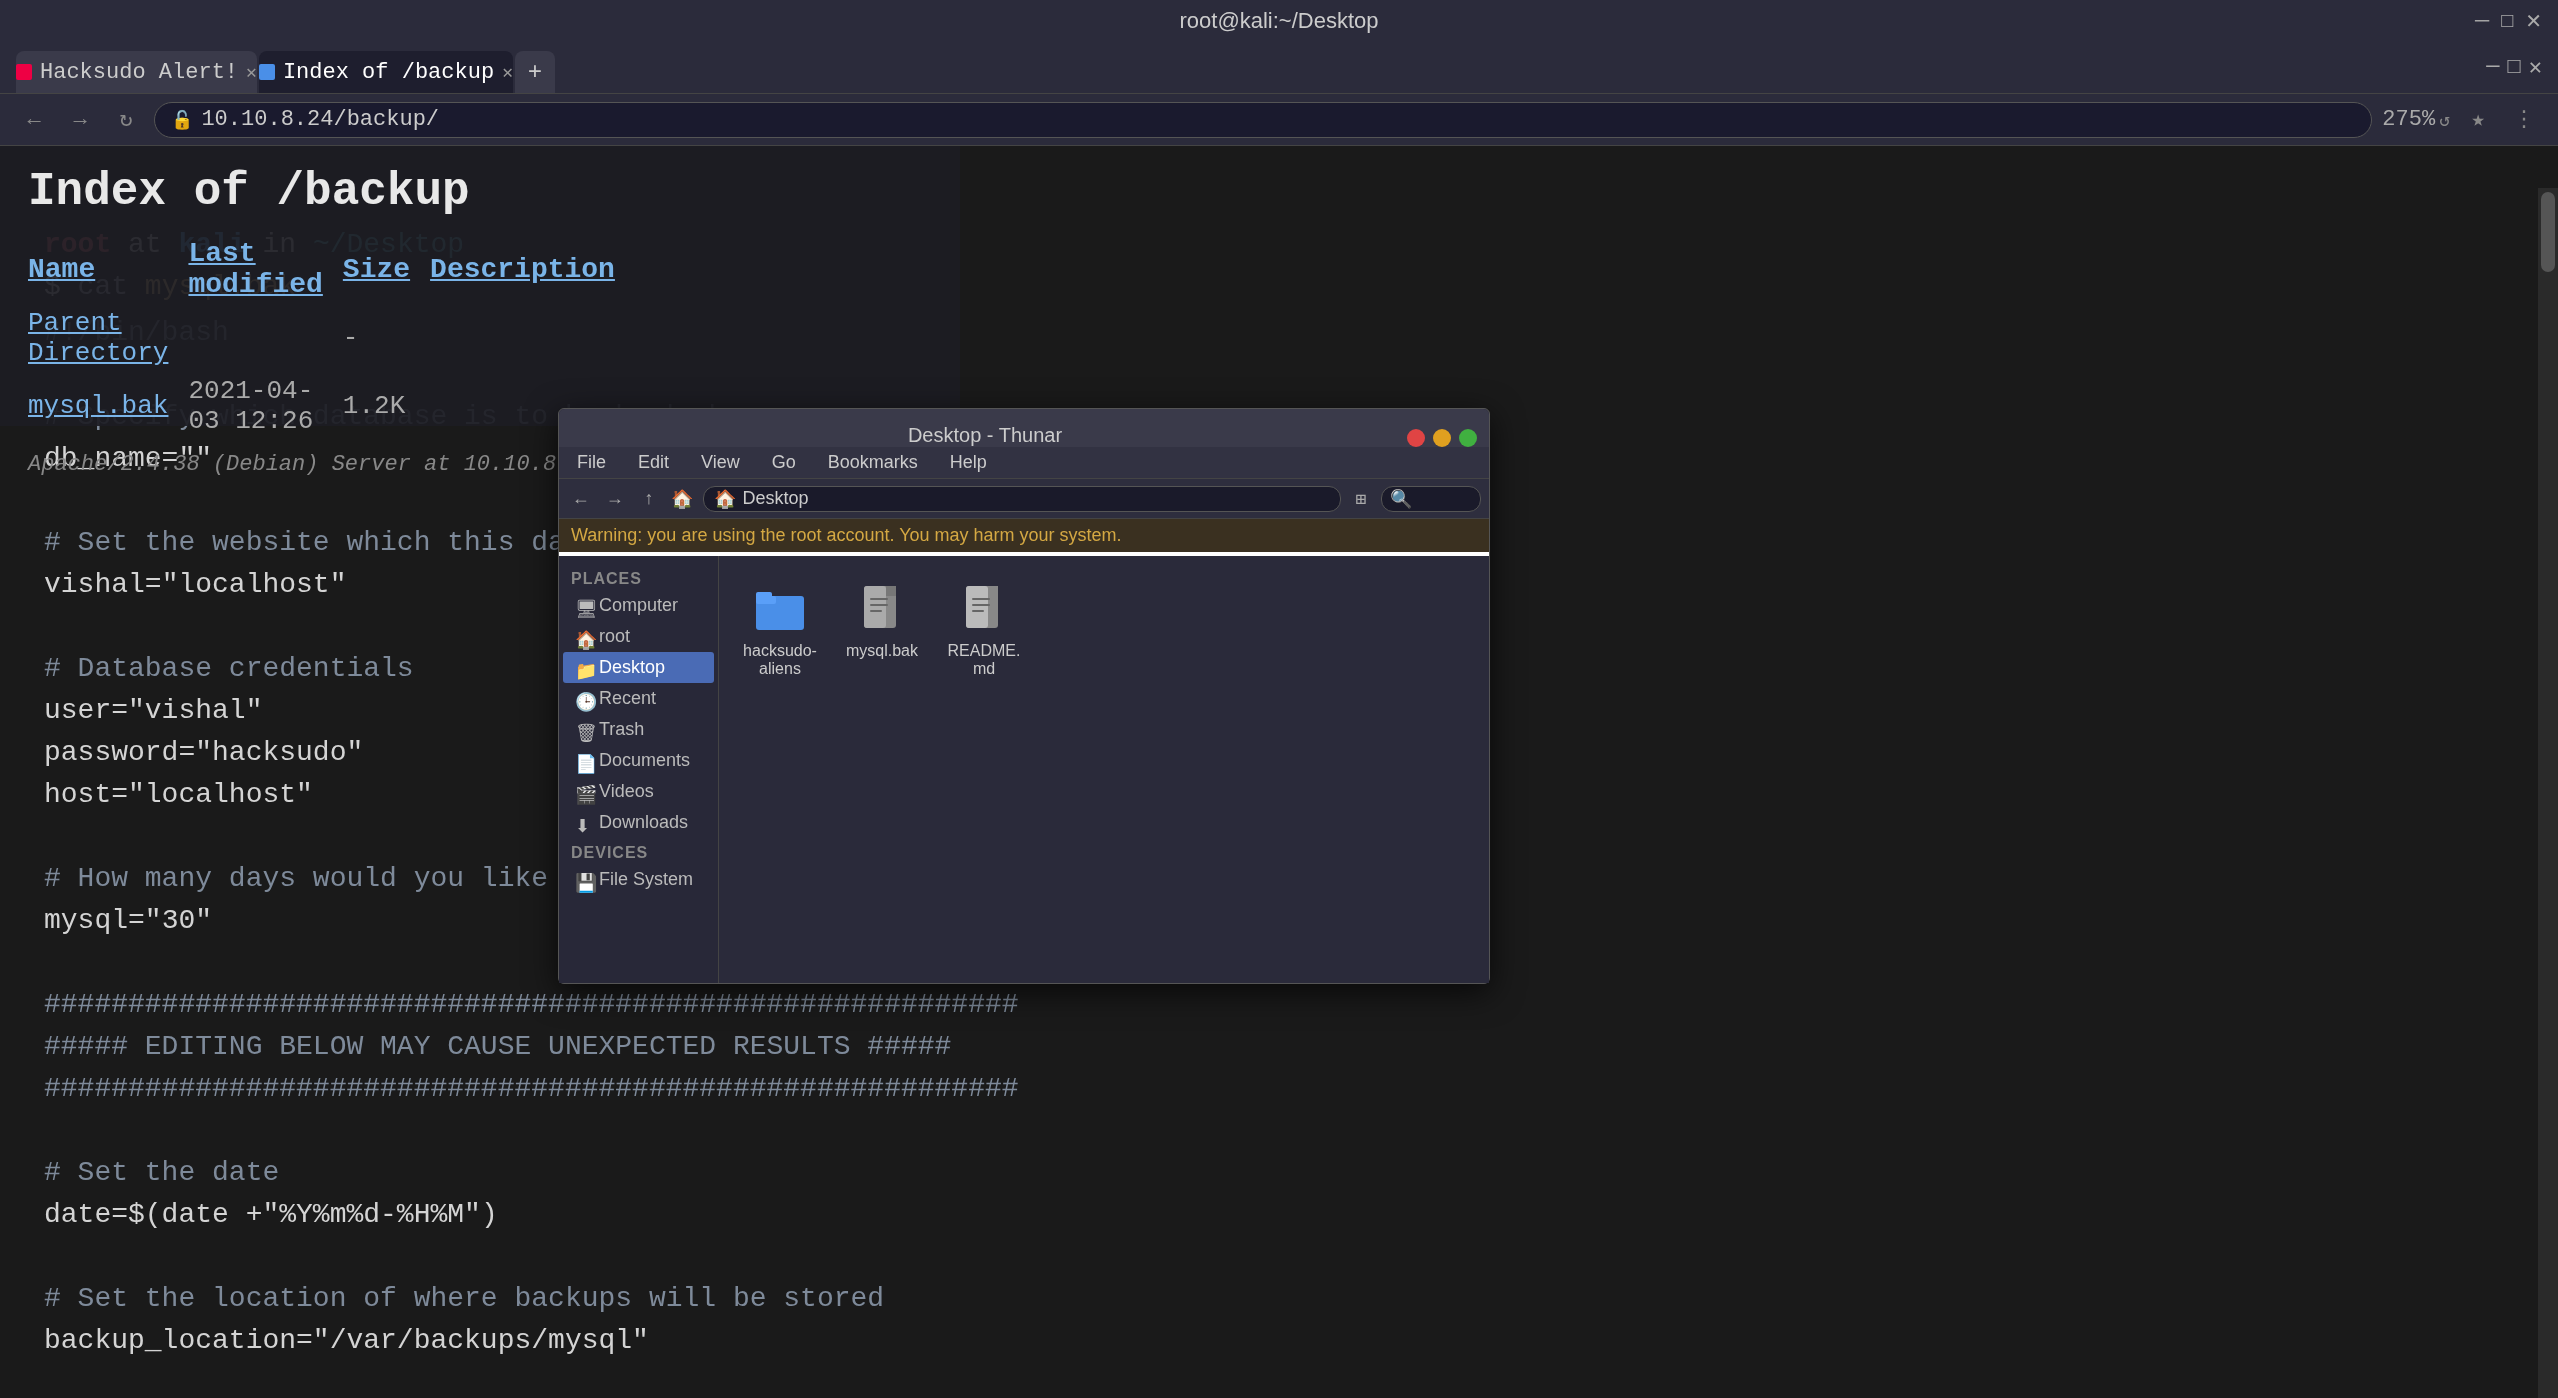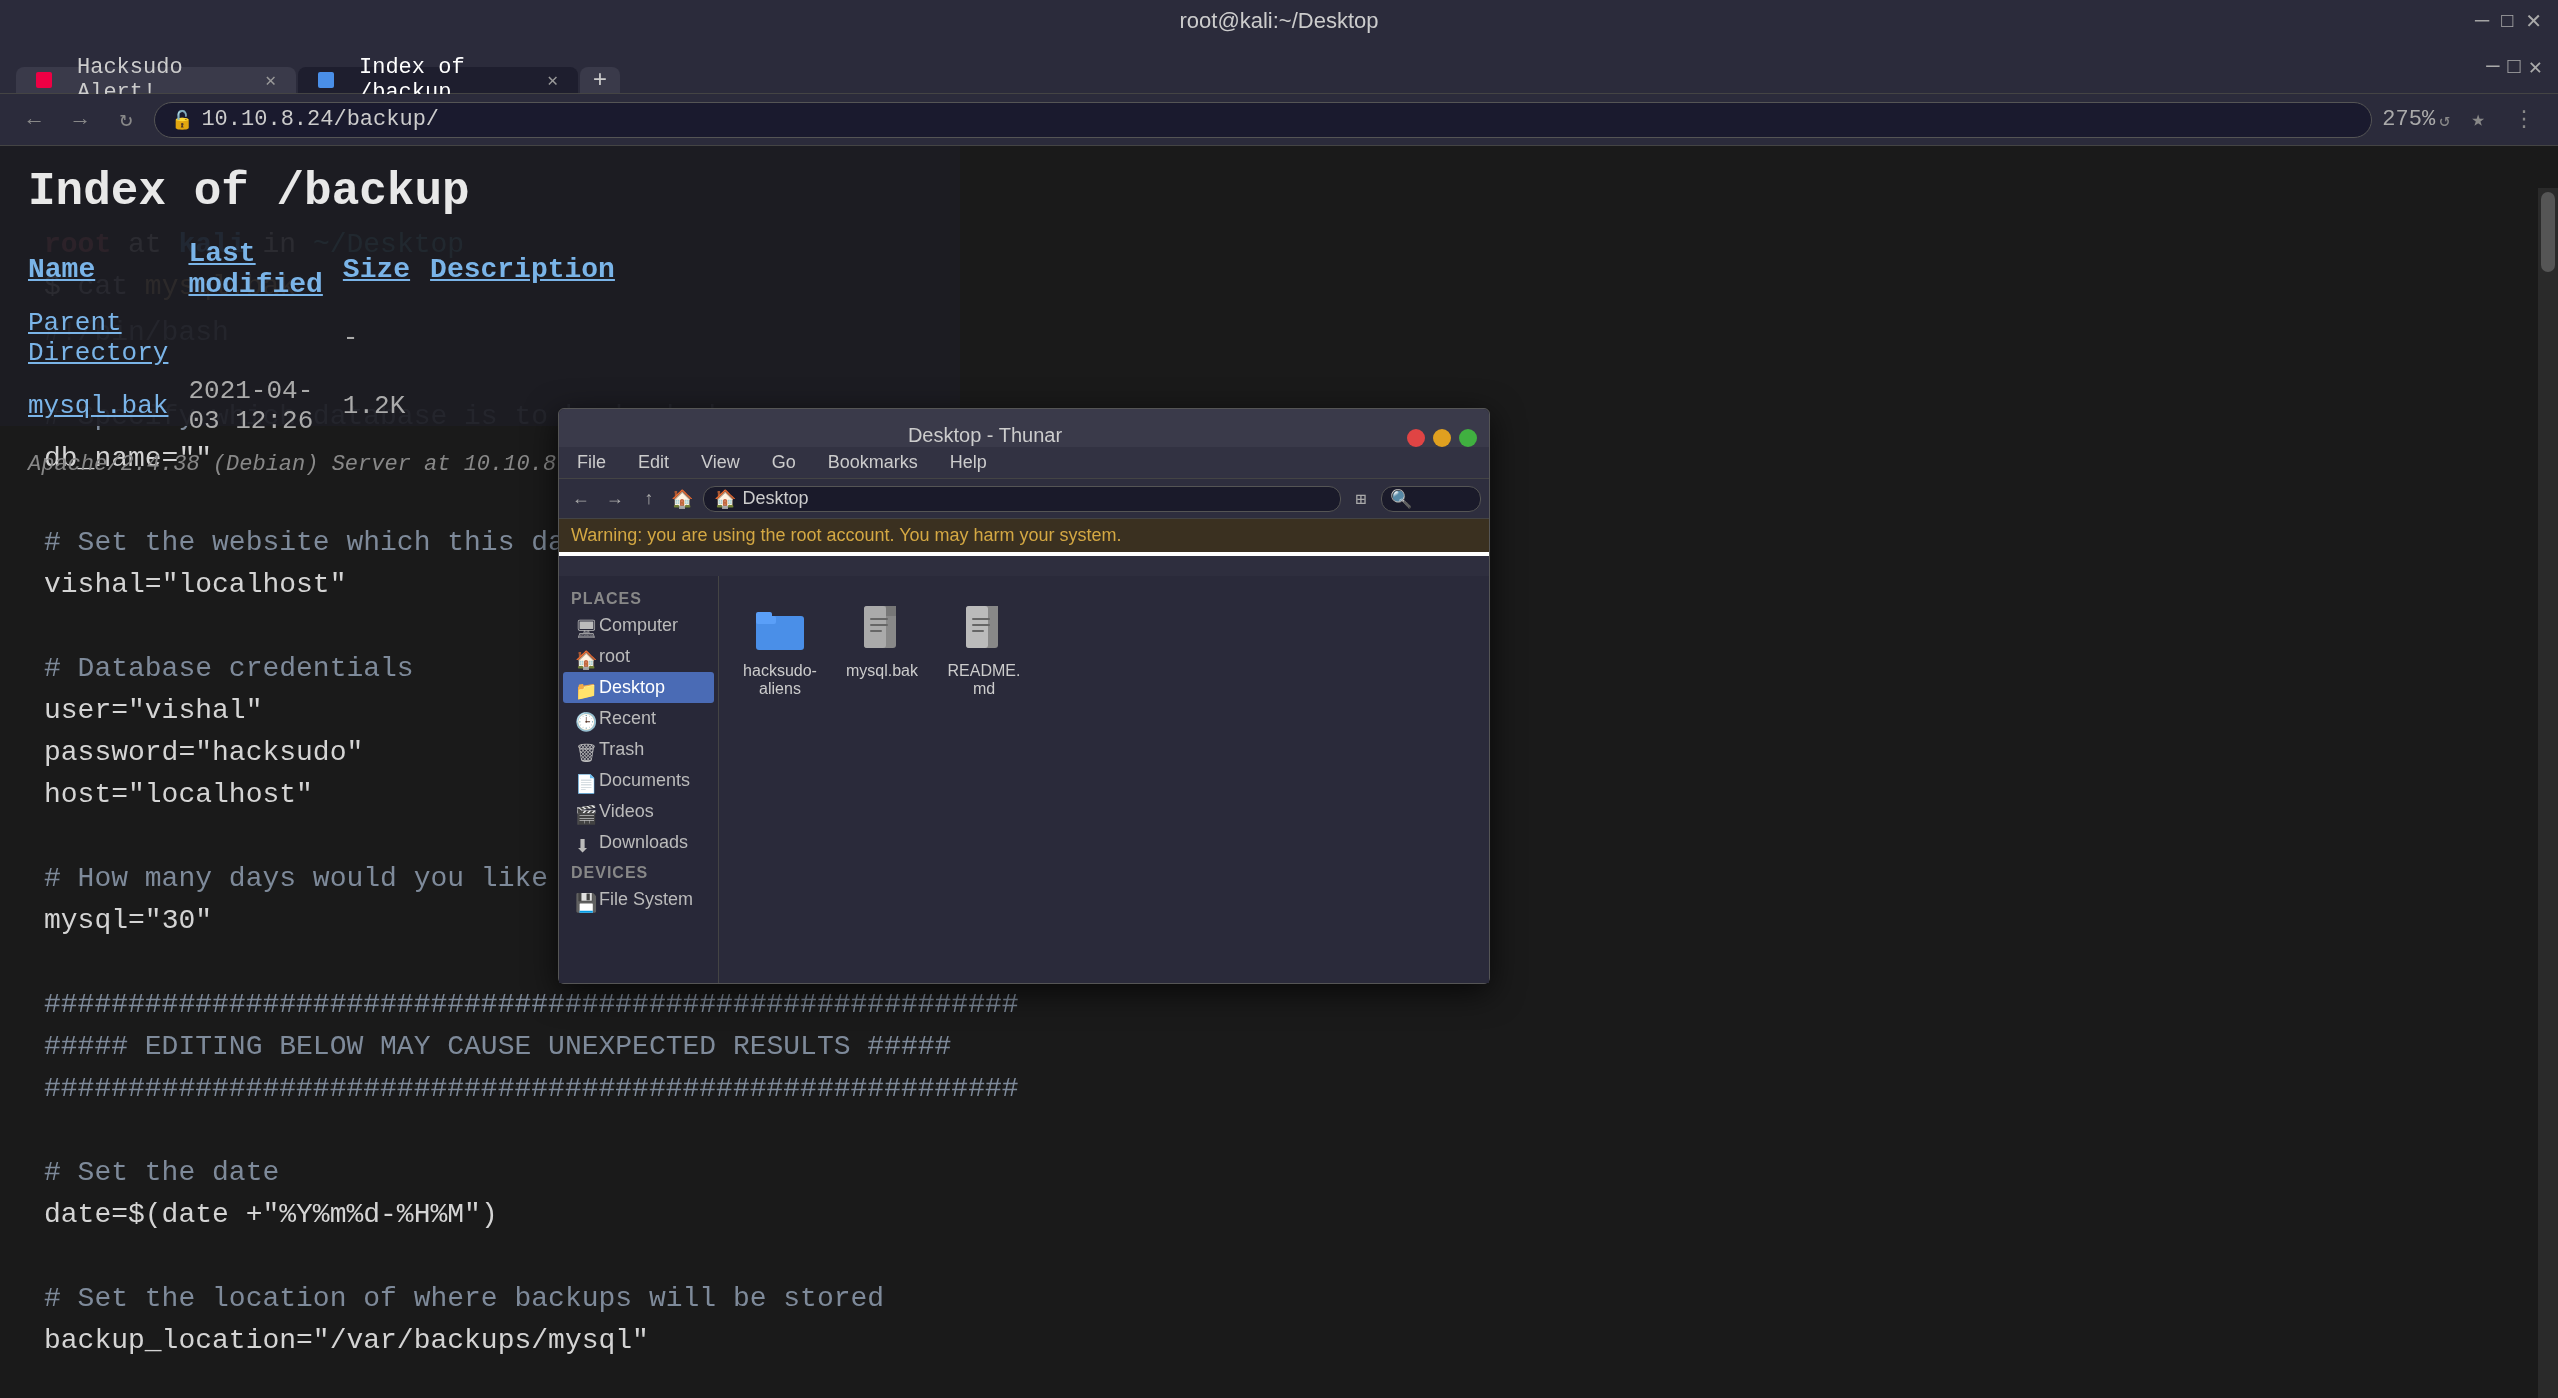--- a/index.html
+++ b/index.html
@@ -22,31 +22,31 @@
       padding: 0 16px;
       border-bottom: 1px solid #444;
     }
     .browser-tabs {
       display: flex;
       align-items: flex-end;
       height: 100%;
       gap: 2px;
     }
     .browser-tab {
-      height: 26px;
+      height: 42px;
       min-width: 200px;
       max-width: 280px;
       background: #3a3a4a;
       border-radius: 8px 8px 0 0;
       display: flex;
       align-items: center;
-      padding: 0 20px;
+      padding: 0 0;
       font-size: 22px;
       color: #ccc;
-      gap: 25px;
+      gap: 8px;
       position: relative;
     }
     .browser-tab.active {
       background: #1e1e2e;
       color: #fff;
     }
     .tab-favicon {
       width: 16px;
       height: 16px;
       background: #666;
@@ -336,21 +336,20 @@
       font-size: 18px;
       font-family: sans-serif;
       padding: 6px 12px;
       border-bottom: 4px solid #ffffff;
     }
 
     .fm-body {
       display: flex;
       flex: 1;
       overflow: hidden;
-      margin-top: 20px;
     }
 
     .fm-sidebar {
       width: 160px;
       background: #282838;
       border-right: 1px solid #444;
       padding: 8px 0;
       font-size: 18px;
       font-family: sans-serif;
       color: #ccc;

